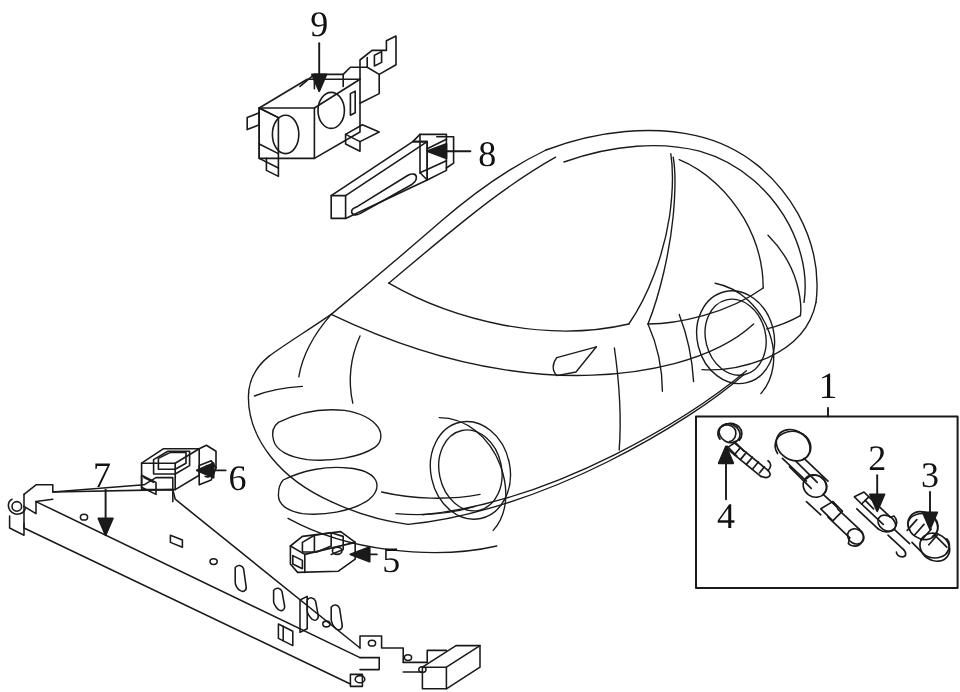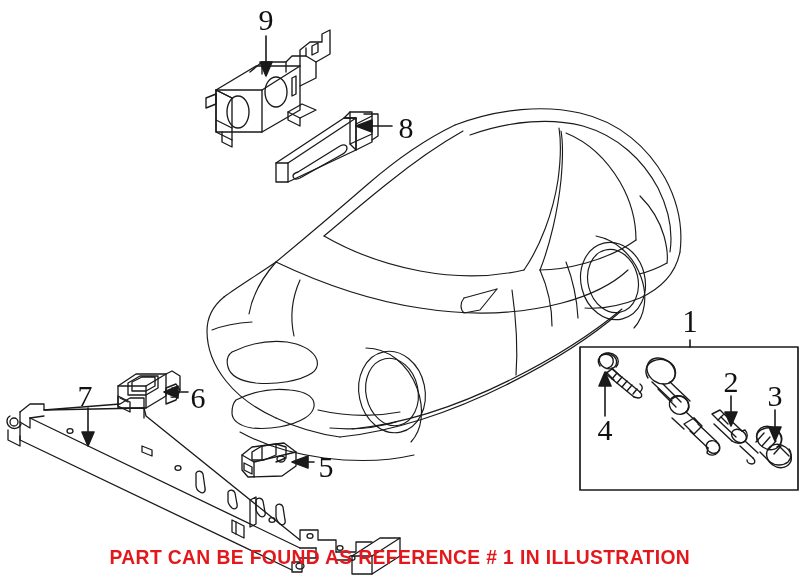--- a/index.html
+++ b/index.html
@@ -354,17 +354,14 @@
       <text class="num" x="775" y="406" font-size="30">3</text>
       <text class="num" x="605" y="440" font-size="30">4</text>
       <text class="num" x="326" y="477" font-size="30">5</text>
       <text class="num" x="198" y="408" font-size="30">6</text>
       <text class="num" x="85" y="406" font-size="30">7</text>
       <text class="num" x="406" y="138" font-size="30">8</text>
       <text class="num" x="266" y="30" font-size="30">9</text>
     </g>
   </svg>
 
-  <div class="capwrap">
-    <span class="caption">PART CAN BE FOUND AS REFERENCE # 1 IN ILLUSTRATION</span>
-  </div>
 
 </div>
 
 </body></html>

